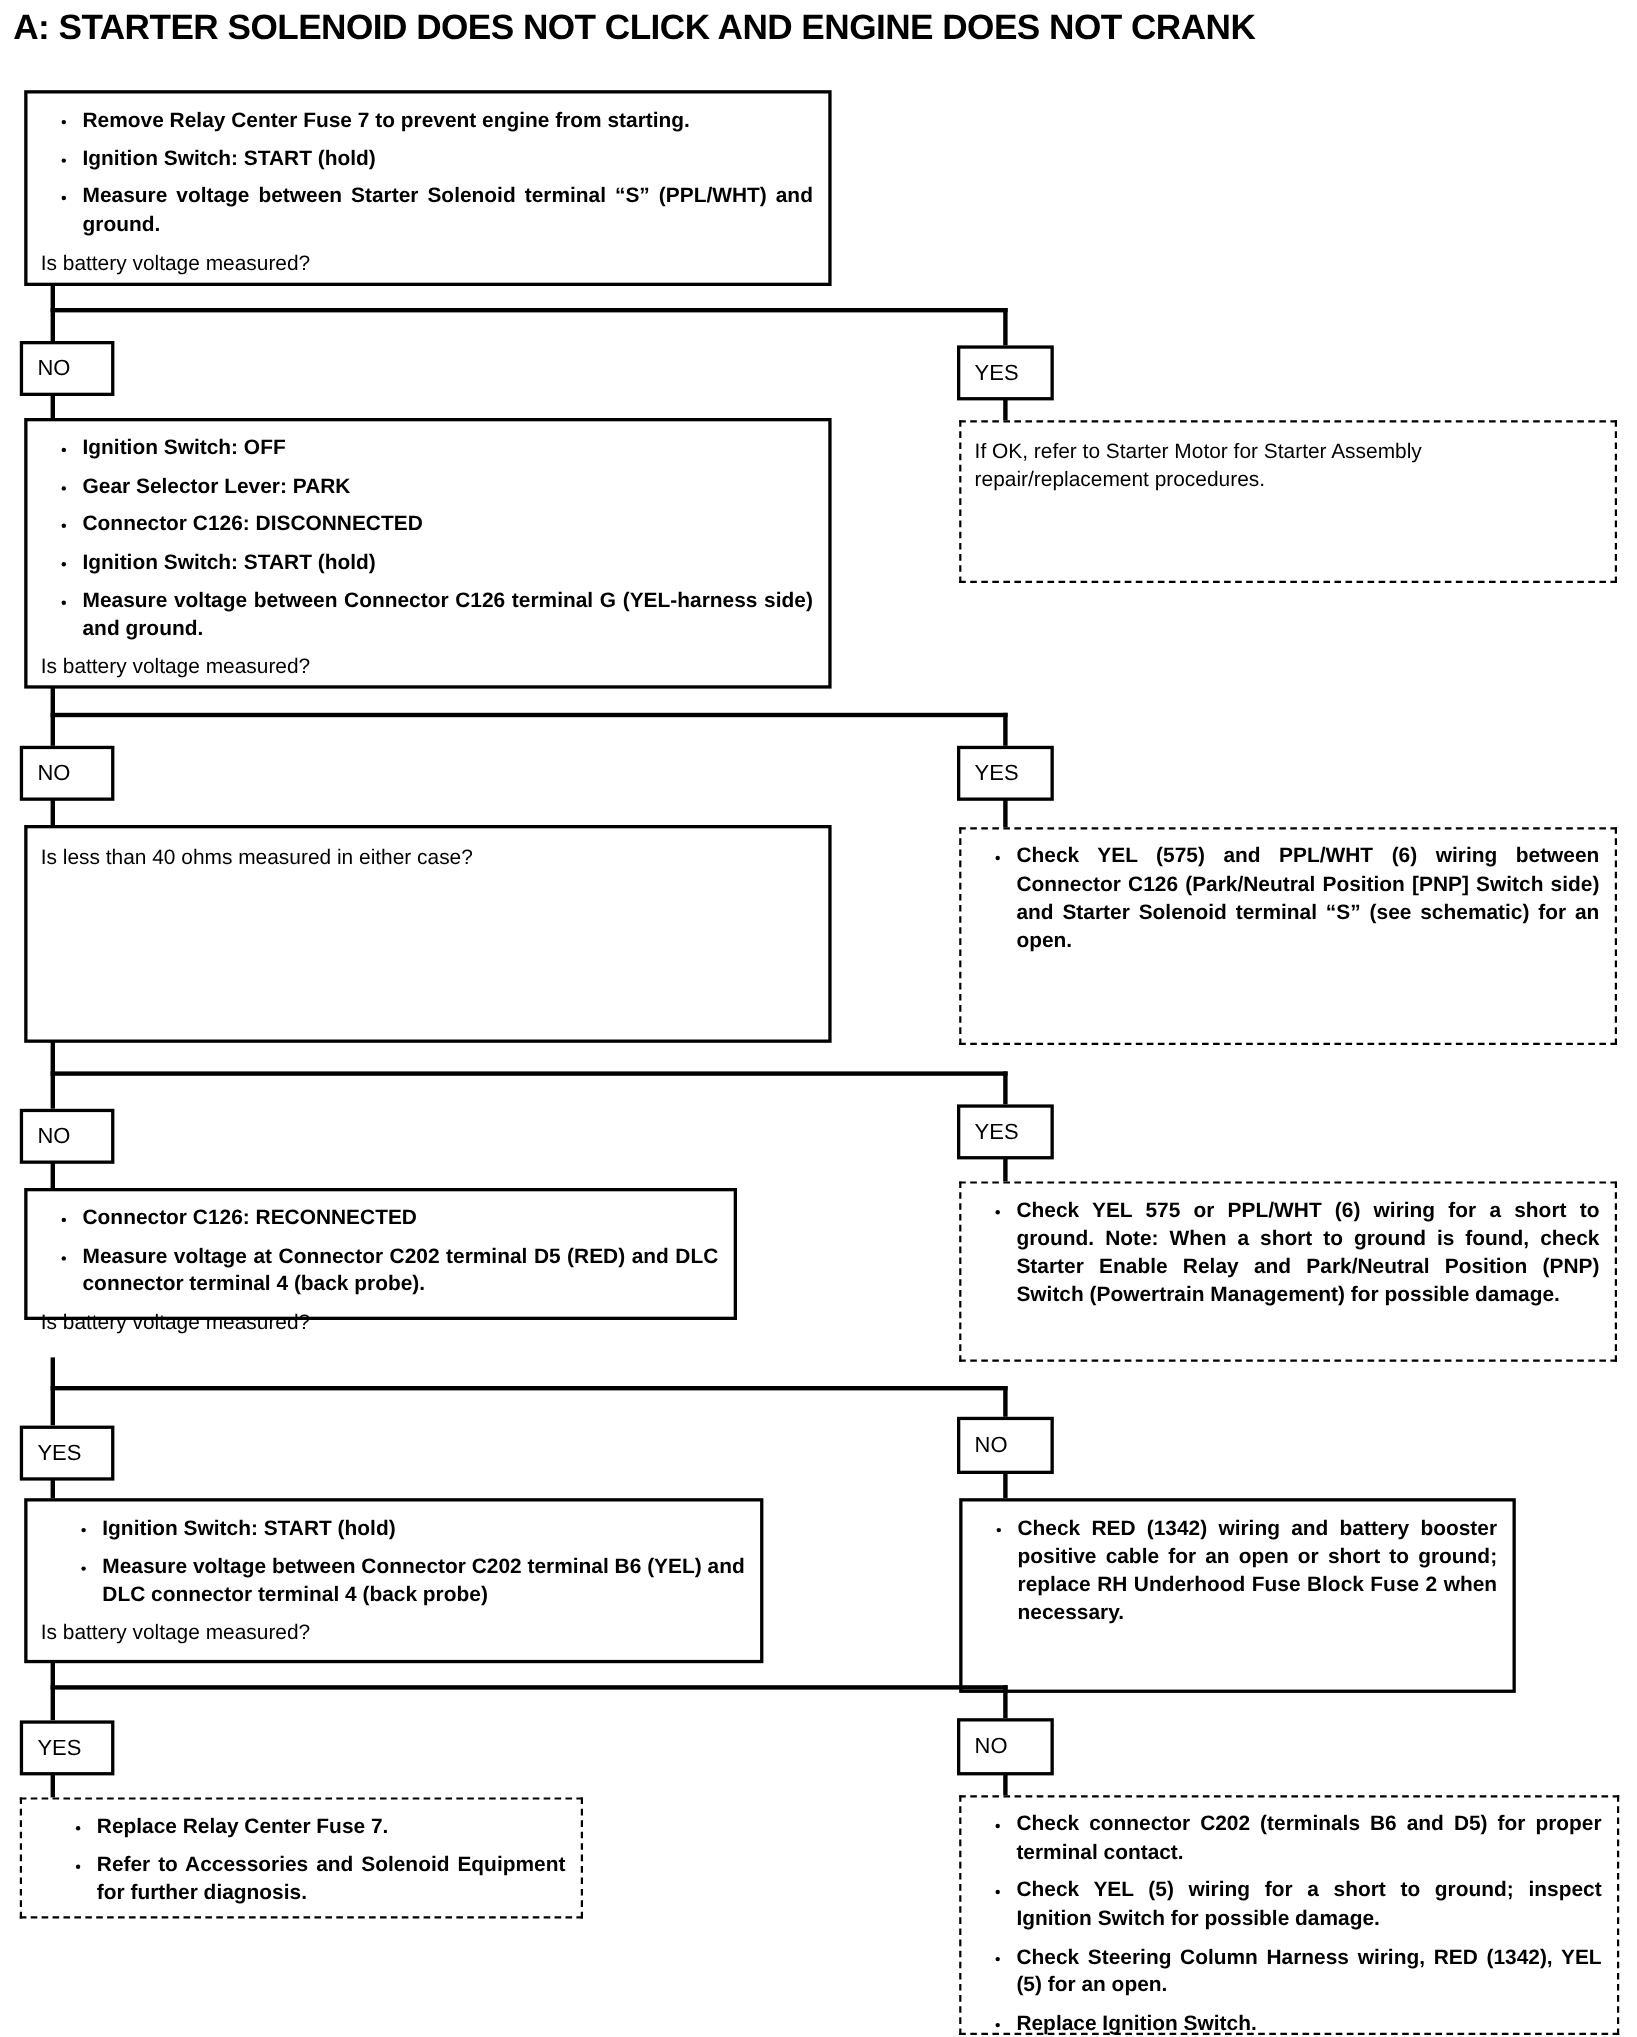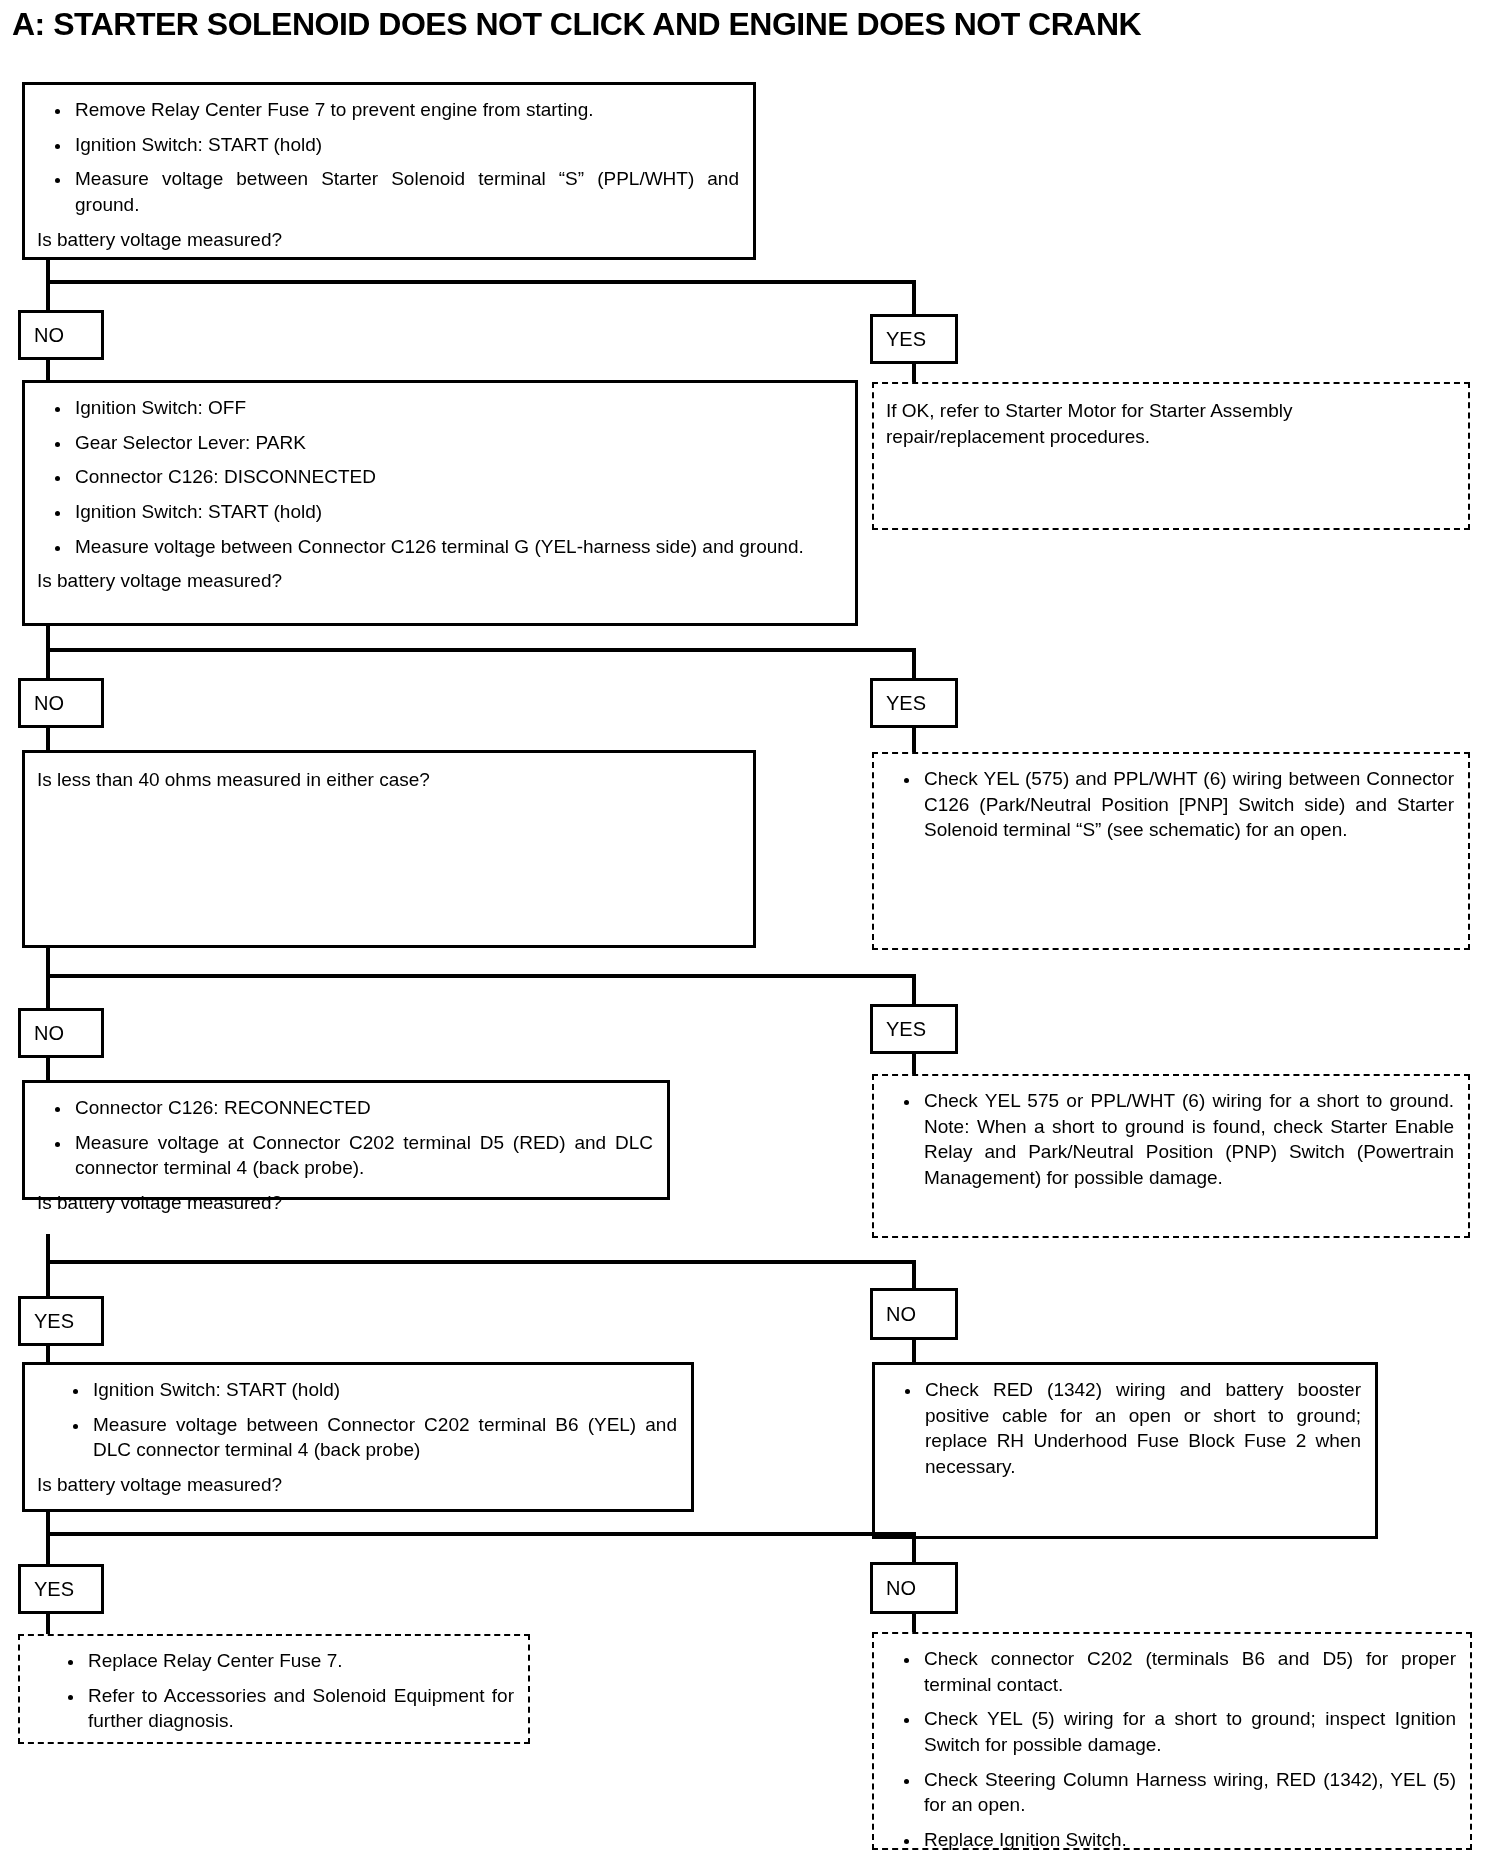--- a/index.html
+++ b/index.html
@@ -19,21 +19,21 @@
     border:3px solid #000;background:#fff;
     font-size:19px;line-height:1.35;
     padding:12px 14px 8px 12px;
     text-align:justify;
   }
   .box.dashed{border:2px dashed #000;}
   .box ul{
     margin:0 0 0 10px;padding:0 0 0 24px;
     list-style:disc outside;
   }
-  .box ul li{margin:0 0 9px 0;padding-left:4px;}
+  .box ul li{margin:0 0 9px 0;padding-left:4px;font-weight:bold;}
   .box ul li::marker{font-size:15px;}
   .box .question, .box .footer{
     margin:2px 0 0 0;text-align:left;
   }
   .label-box{
     position:absolute;box-sizing:border-box;
     border:3px solid #000;background:#fff;
     font-size:20px;display:flex;align-items:center;
     padding-left:13px;
     text-align:center;
@@ -60,21 +60,21 @@
 <div class="line" style="left:912px;top:280px;width:4px;height:36px;"></div>
 <div class="label-box" style="left:18px;top:310px;width:86px;height:50px;">
     <span>NO</span>
   </div>
 <div class="label-box" style="left:870px;top:314px;width:88px;height:50px;">
     <span>YES</span>
   </div>
 <div class="line" style="left:46px;top:358px;width:4px;height:24px;"></div>
 <div class="line" style="left:912px;top:362px;width:4px;height:22px;"></div>
 
-<div class="box" style="left:22px;top:380px;width:836px;height:246px;">
+<div class="box" style="left:22px;top:380px;width:734px;height:246px;">
   <ul>
     <li>Ignition Switch: OFF</li>
     <li>Gear Selector Lever: PARK</li>
     <li>Connector C126: DISCONNECTED</li>
     <li>Ignition Switch: START (hold)</li>
     <li>Measure voltage between Connector C126 terminal G (YEL-harness side) and ground.</li>
   </ul>
   <div class="question">Is battery voltage measured?</div>
 </div>
 

